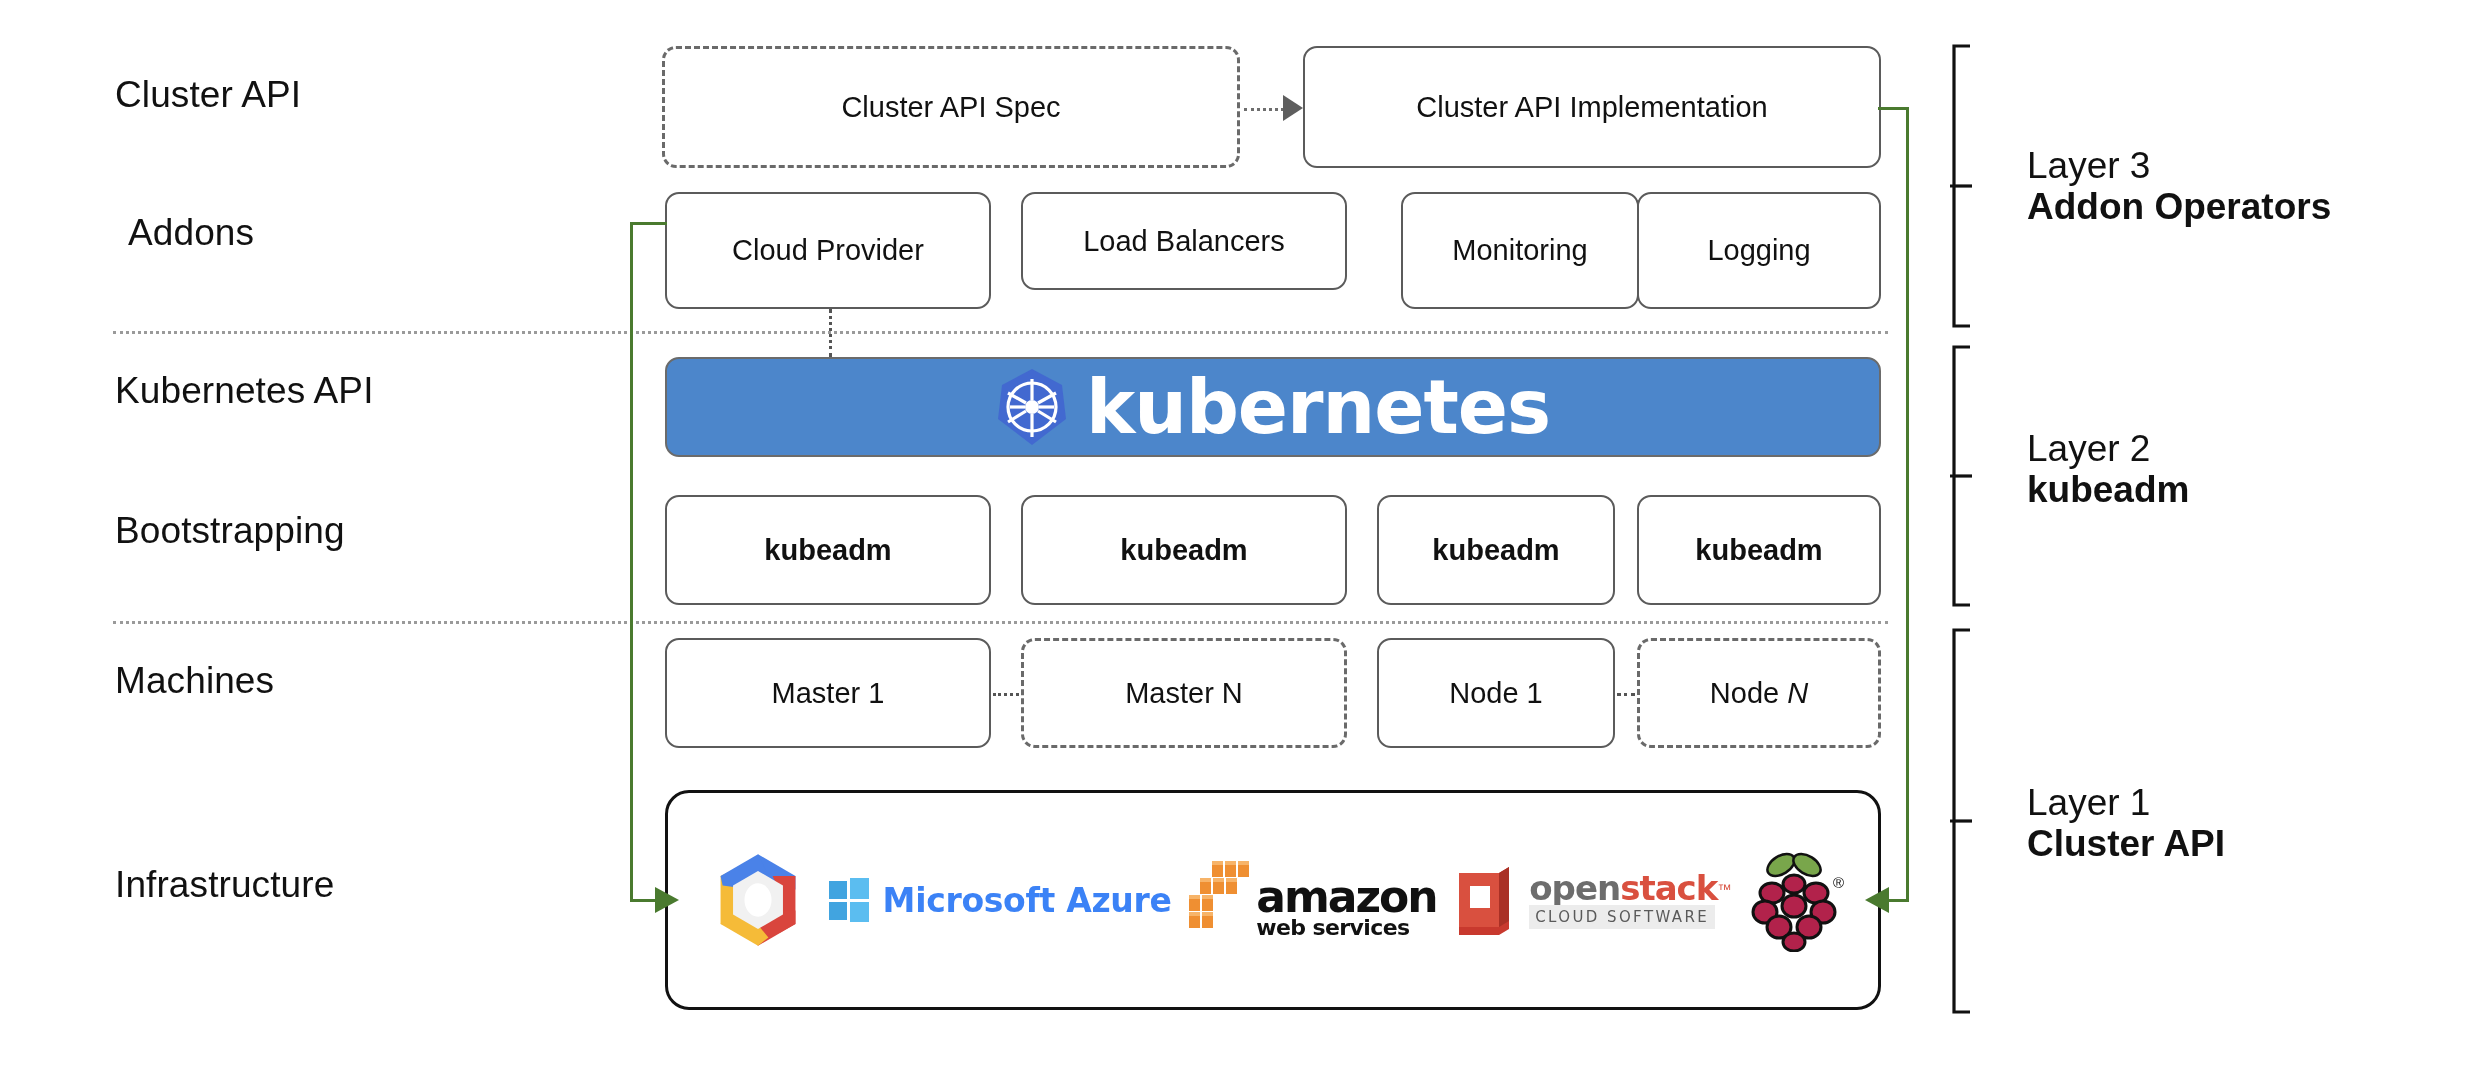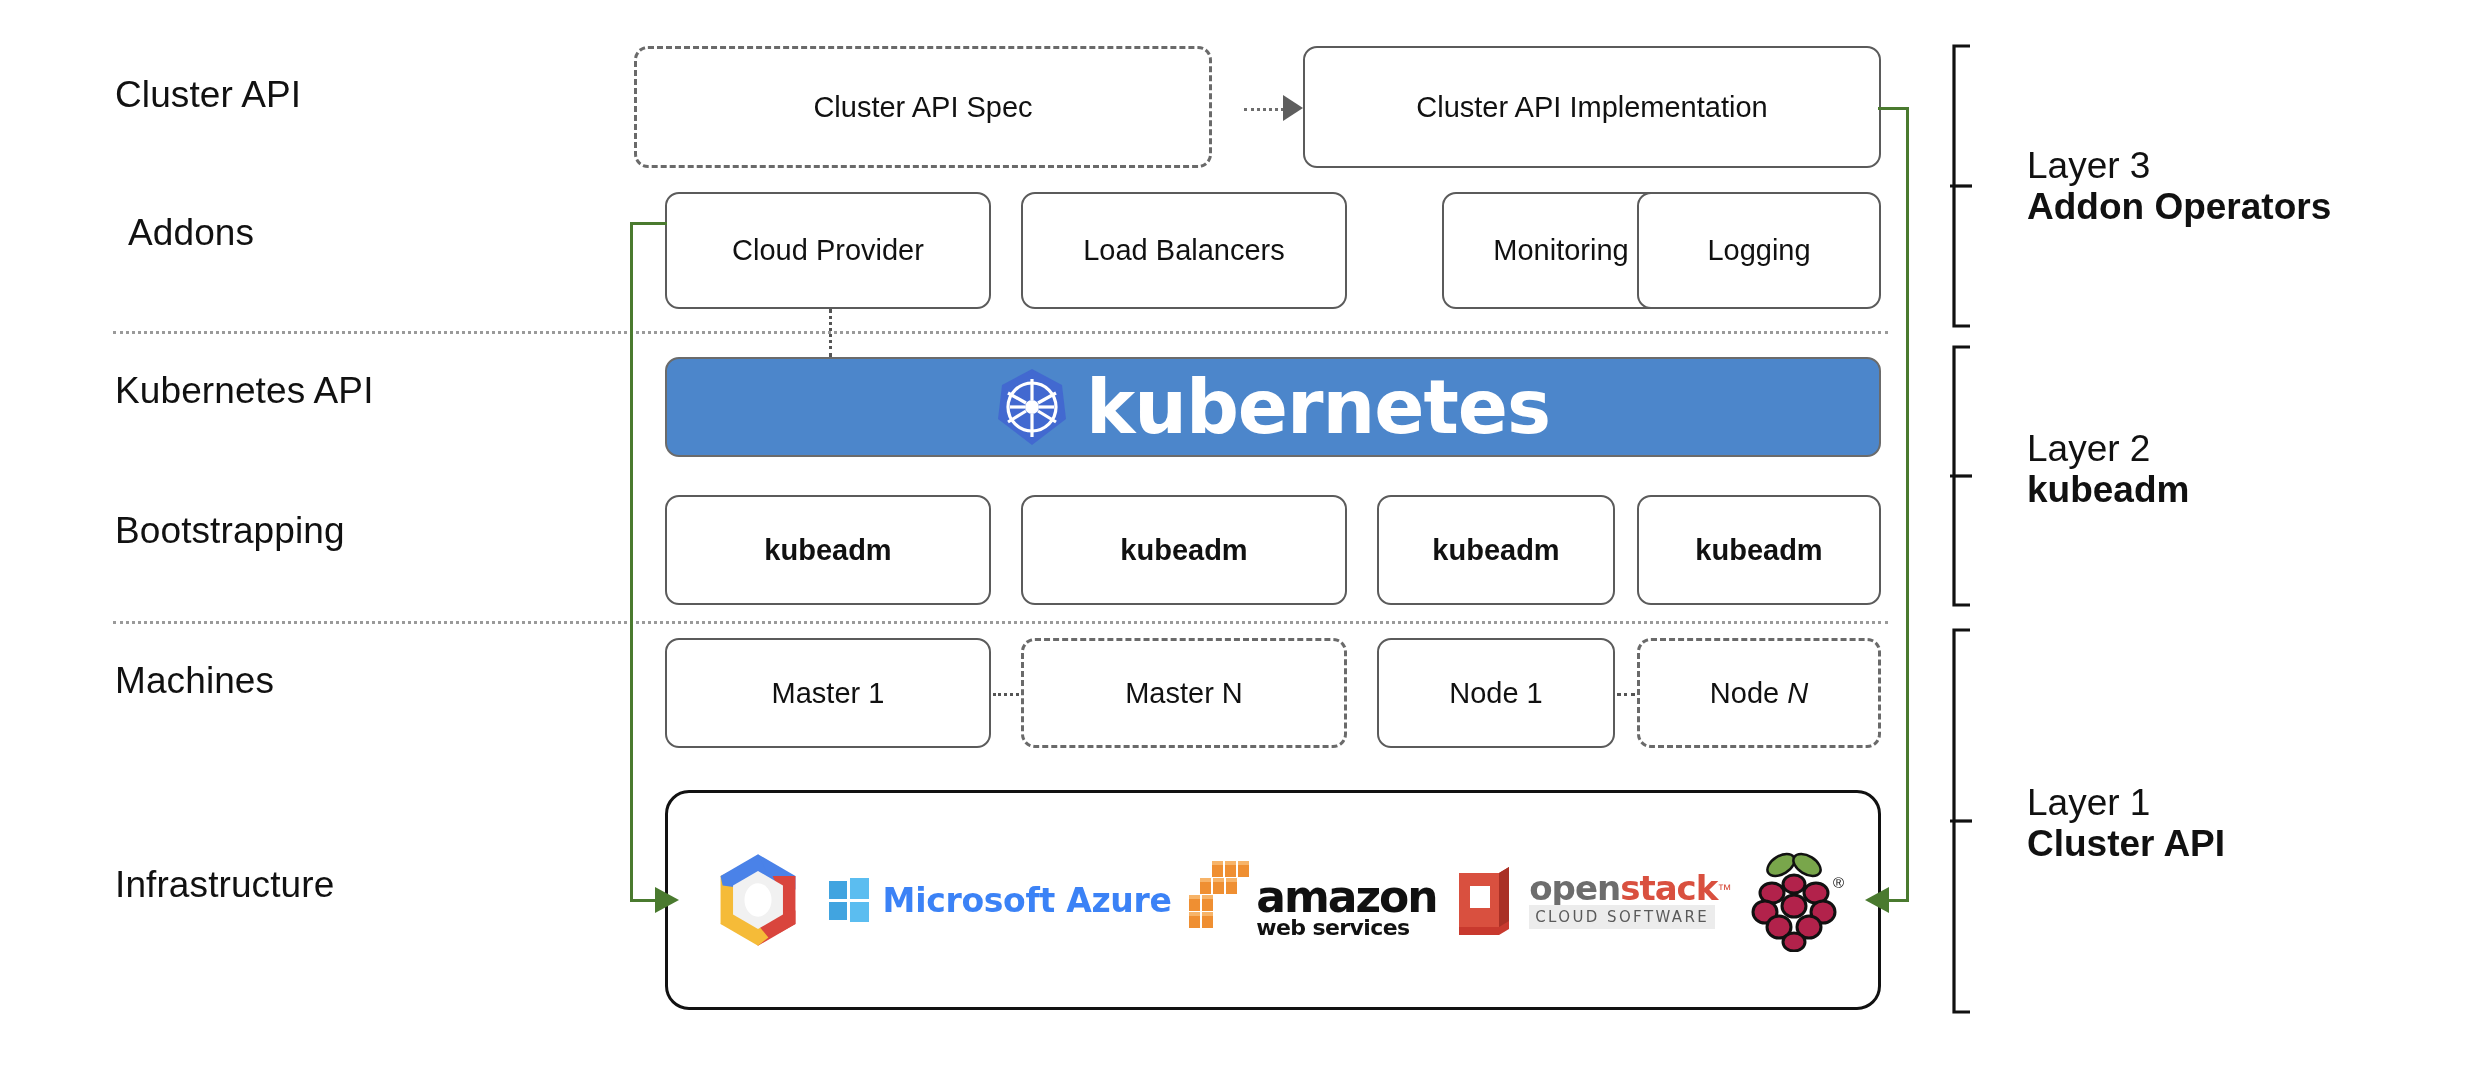--- a/index.html
+++ b/index.html
@@ -99,38 +99,38 @@
   <div class="row-label" style="top:74px;">Cluster API</div>
   <div class="row-label indent" style="top:212px;">Addons</div>
   <div class="row-label" style="top:370px;">Kubernetes API</div>
   <div class="row-label" style="top:510px;">Bootstrapping</div>
   <div class="row-label" style="top:660px;">Machines</div>
   <div class="row-label" style="top:864px;">Infrastructure</div>
 
   <div class="sep" style="left:113px; top:331px; width:1775px;"></div>
   <div class="sep" style="left:113px; top:621px; width:1775px;"></div>
 
-  <div class="box dashed" style="left:634px; top:46px; width:578px; height:122px;">
+  <div class="box dashed" style="left:662px; top:46px; width:578px; height:122px;">
     <span>Cluster API Spec</span>
   </div>
 
   <div class="arrow-dot-line" style="left:1244px; top:108px; width:52px;"></div>
   <div class="arrow-head-right" style="left:1283px; top:95px;"></div>
 
   <div class="box" style="left:1303px; top:46px; width:578px; height:122px;">
     <span>Cluster API Implementation</span>
   </div>
 
   <div class="box" style="left:665px; top:192px; width:326px; height:117px;">
     <span>Cloud Provider</span>
   </div>
-  <div class="box" style="left:1021px; top:192px; width:326px; height:117px;">
+  <div class="box" style="left:1021px; top:192px; width:326px; height:98px;">
     <span>Load Balancers</span>
   </div>
-  <div class="box" style="left:1442px; top:192px; width:238px; height:117px;">
+  <div class="box" style="left:1401px; top:192px; width:238px; height:117px;">
     <span>Monitoring</span>
   </div>
   <div class="box" style="left:1637px; top:192px; width:244px; height:117px;">
     <span>Logging</span>
   </div>
 
   <div class="vdots" style="left:829px; top:309px; height:48px;"></div>
 
   <div class="k8s-banner" style="left:665px; top:357px; width:1216px; height:100px;">
     <span style="display:flex;align-items:center;">

